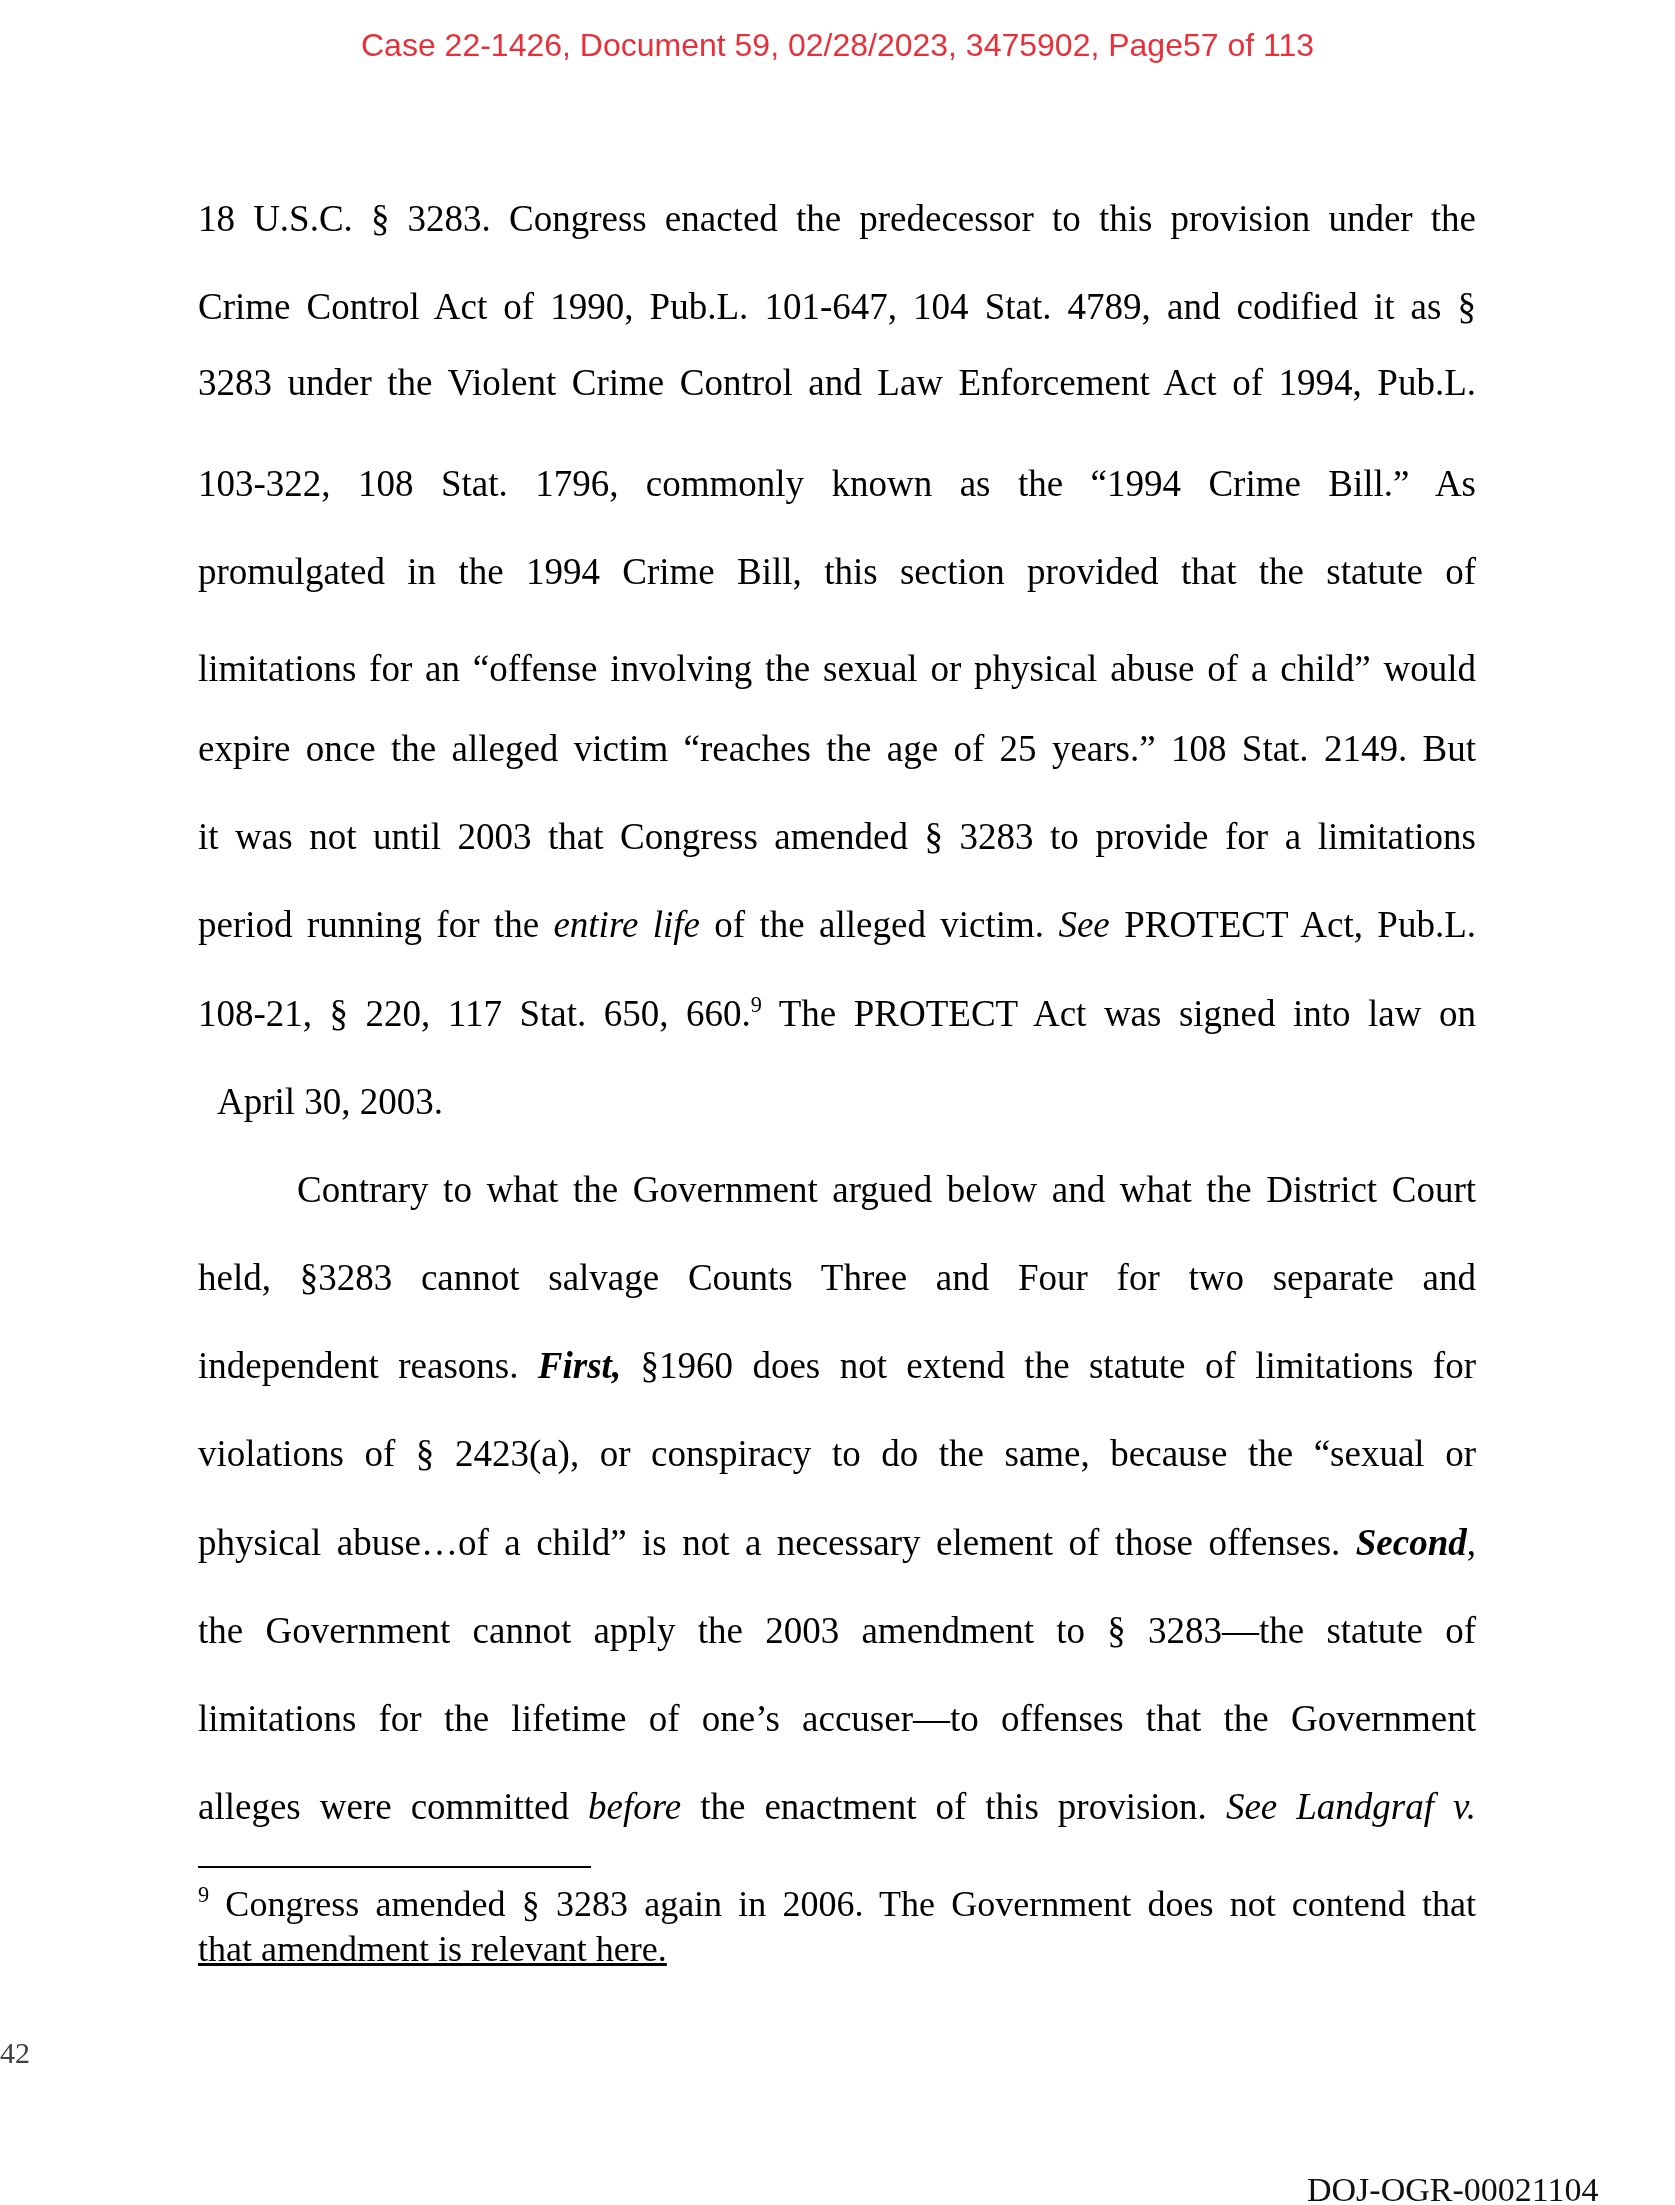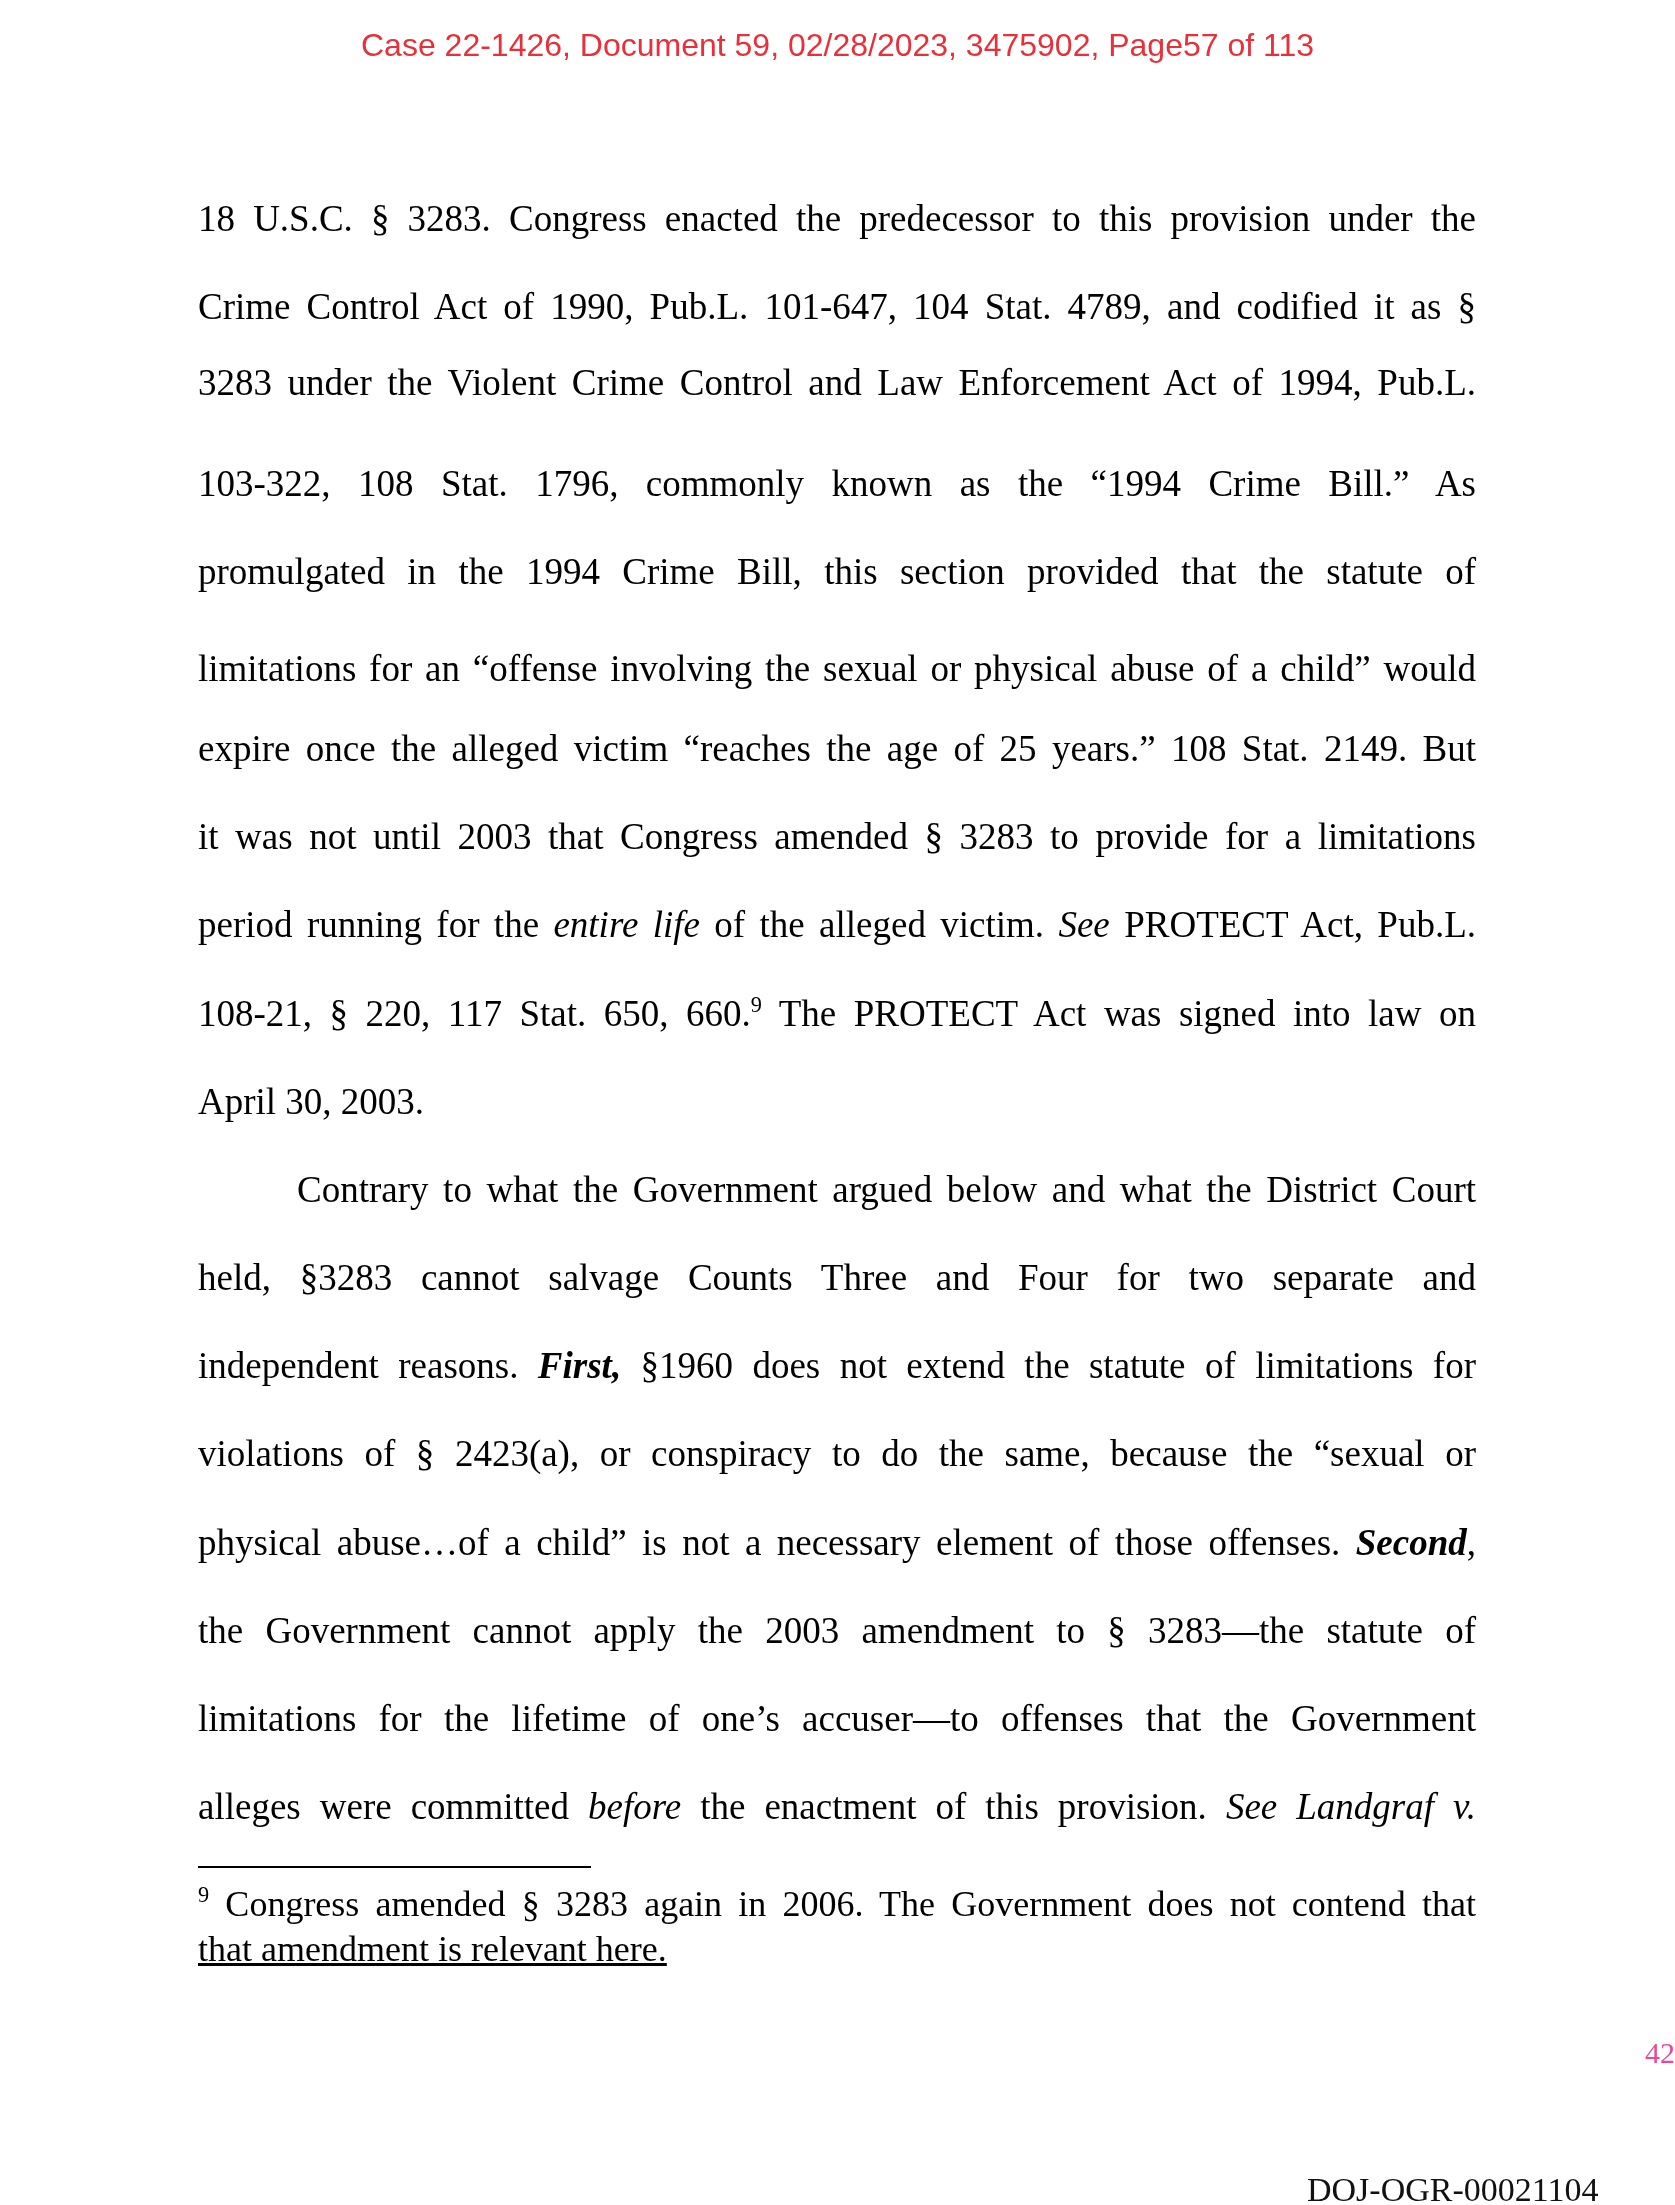--- a/index.html
+++ b/index.html
@@ -23,22 +23,22 @@
   sup.fnref { font-size: 22.3px; line-height: 0; vertical-align: 0; position: relative; top: -14.5px; }
   .fn-rule { position: absolute; left: 198px; top: 1866px; width: 393px; height: 2px; background: #000; }
   .fn-line {
     position: absolute; left: 198px; width: 1278px;
     font-family: "Liberation Serif", serif; font-size: 36px; line-height: 36px; color: #000;
     white-space: nowrap; text-align: justify; text-align-last: justify;
   }
   .fn-line.left { text-align: left; text-align-last: left; text-decoration: underline; }
   .fn-line sup { font-size: 22.3px; line-height: 0; position: relative; top: -14.5px; vertical-align: 0; }
   .page-number {
-    position: absolute; left: 0; width: 1675px; top: 2036px; text-align: right;
-    font-family: "Liberation Serif", serif; font-size: 30px; line-height: 33px; color: #ec4899;
+    position: absolute; left: 0; width: 1675px; top: 2036px; text-align: left;
+    font-family: "Liberation Serif", serif; font-size: 30px; line-height: 33px; color: #404040;
   }
   .bates {
     position: absolute; left: 1307px; top: 2173px;
     font-family: Liberation Serif, serif; font-size: 34px; line-height: 33px; color: #111;
     white-space: nowrap;
   }
 </style>
 </head>
 <body>
 
@@ -49,21 +49,21 @@
       <div class="line" style="top: 200px;"><span>18 U.S.C. § 3283.  Congress enacted the predecessor to this provision under the</span></div>
       <div class="line" style="top: 288px;"><span>Crime Control Act of 1990, Pub.L. 101-647, 104 Stat. 4789, and codified it as §</span></div>
       <div class="line" style="top: 364px;"><span>3283 under the Violent Crime Control and Law Enforcement Act of 1994, Pub.L.</span></div>
       <div class="line" style="top: 465px;"><span>103-322, 108 Stat. 1796, commonly known as the “1994 Crime Bill.”  As</span></div>
       <div class="line" style="top: 553px;"><span>promulgated in the 1994 Crime Bill, this section provided that the statute of</span></div>
       <div class="line" style="top: 650px;"><span>limitations for an “offense involving the sexual or physical abuse of a child” would</span></div>
       <div class="line" style="top: 730px;"><span>expire once the alleged victim “reaches the age of 25 years.”  108 Stat. 2149.  But</span></div>
       <div class="line" style="top: 818px;"><span>it was not until 2003 that Congress amended § 3283 to provide for a limitations</span></div>
       <div class="line" style="top: 906px;"><span>period running for the </span><span class="it">entire life</span><span> of the alleged victim.  </span><span class="it">See</span><span> PROTECT Act, Pub.L.</span></div>
       <div class="line" style="top: 995px;"><span>108-21, § 220, 117 Stat. 650, 660.</span><sup class="fnref">9</sup><span>  The PROTECT Act was signed into law on</span></div>
-      <div class="line left" style="top: 1083px;"><span>April 30, 2003.</span></div>
+      <div class="line left" style="top: 1083px; margin-left: 19px;"><span>April 30, 2003.</span></div>
       <div class="line indent" style="top: 1171px;"><span>Contrary to what the Government argued below and what the District Court</span></div>
       <div class="line" style="top: 1259px;"><span>held, §3283 cannot salvage Counts Three and Four for two separate and</span></div>
       <div class="line" style="top: 1347px;"><span>independent reasons.  </span><span class="bi">First,</span><span> §1960 does not extend the statute of limitations for</span></div>
       <div class="line" style="top: 1435px;"><span>violations of § 2423(a), or conspiracy to do the same, because the “sexual or</span></div>
       <div class="line" style="top: 1524px;"><span>physical abuse…of a child” is not a necessary element of those offenses.  </span><span class="bi">Second</span><span>,</span></div>
       <div class="line" style="top: 1612px;"><span>the Government cannot apply the 2003 amendment to § 3283—the statute of</span></div>
       <div class="line" style="top: 1700px;"><span>limitations for the lifetime of one’s accuser—to offenses that the Government</span></div>
       <div class="line" style="top: 1788px;"><span>alleges were committed </span><span class="it">before</span><span> the enactment of this provision.  </span><span class="it">See Landgraf v.</span></div>
     </div>
 

